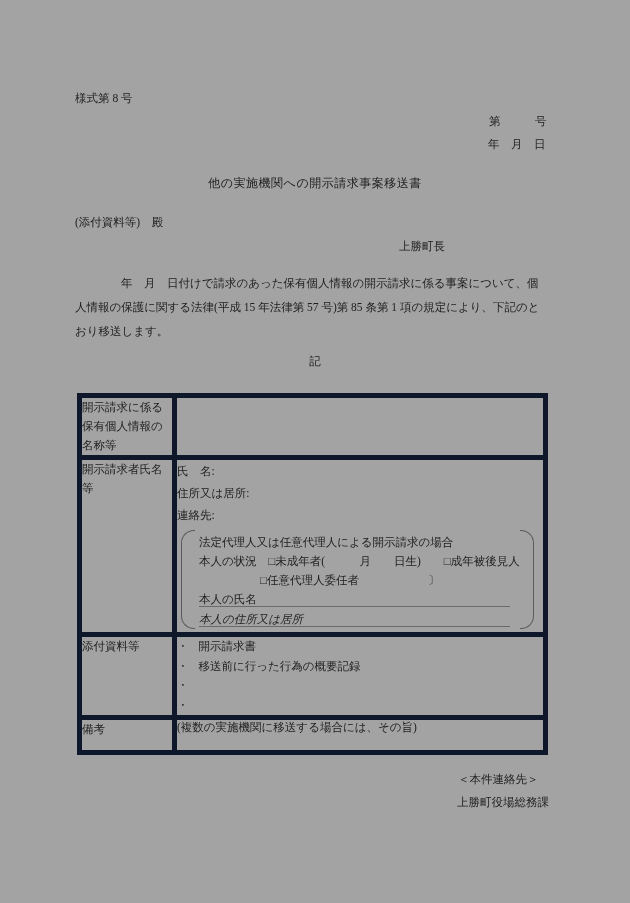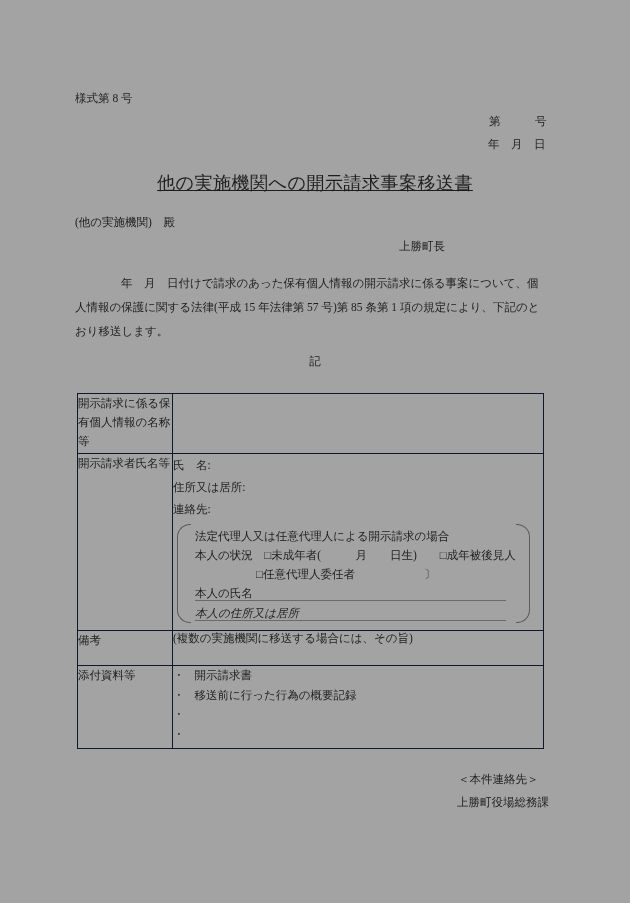--- a/index.html
+++ b/index.html
@@ -8,31 +8,31 @@
     width: 630px;
     height: 903px;
     background: #a3a3a3;
     font-family: "Liberation Serif", "DejaVu Serif", serif;
     color: #1e1e1e;
     font-size: 11.5px;
     overflow: hidden;
   }
   .abs { position: absolute; white-space: pre; line-height: 16px; }
   .centered { left: 0; width: 630px; text-align: center; }
-  .title { font-size: 18px; letter-spacing: 0.5px; text-decoration: underline; }
+  .title { font-size: 12px; letter-spacing: 0.5px; }
 
   .para { position: absolute; left: 75px; top: 271px; width: 485px; font-family: Liberation Serif, serif; }
   .para div { line-height: 24px; white-space: pre; }
 
   table.doc-table {
     position: absolute; left: 77px; top: 393px;
     width: 466px; border-collapse: collapse; table-layout: fixed;
   }
   .doc-table td {
-    border: 1px solid #0f172a; padding: 0;
+    border: 5px solid #0f172a; padding: 0;
     vertical-align: top; font-size: 11.5px;
   }
   .label-cell { padding: 2px 1px 0 2px; line-height: 19px; }
   .vmid { vertical-align: middle; }
 
   .applicant-cell { padding: 7px 0 0 3px; }
   .line22 { line-height: 22px; white-space: pre; }
 
   .paren-block { display: flex; margin: 4px 0 0 4px; width: 353px; }
   .paren-left  { width: 13px; border: 1px solid #5a5a5a; border-right: none; border-radius: 13px 0 0 13px; }
@@ -53,21 +53,21 @@
 <body>
 
 <div class="page">
 
   <div class="abs" style="left:75px; top:90px;">様式第 8 号</div>
   <div class="abs" style="left:489px; top:113px;">第　　　号</div>
   <div class="abs" style="left:488px; top:136px;text-align:right;">年　月　日</div>
 
   <div class="abs centered title" style="top:175px;">他の実施機関への開示請求事案移送書</div>
 
-  <div class="abs" style="left:75px; top:214px;">(他の実施機関)　殿</div>
+  <div class="abs" style="left:75px; top:214px;">(添付資料等)　殿</div>
   <div class="abs" style="left:399px; top:238px;">上勝町長</div>
 
   <div class="para">
     <div>　　　　年　月　日付けで請求のあった保有個人情報の開示請求に係る事案について、個</div>
     <div>人情報の保護に関する法律(平成 15 年法律第 57 号)第 85 条第 1 項の規定により、下記のと</div>
     <div>おり移送します。</div>
   </div>
 
   <div class="abs centered" style="top:353px;">記</div>
 
@@ -96,33 +96,33 @@
             <div class="pline">本人の状況　□未成年者(　　　月　　日生)　　□成年被後見人</div>
             <div class="pline indent">□任意代理人委任者　　　　　　〕</div>
             <div class="uline">本人の氏名</div>
             <div class="uline second">本人の住所又は居所</div>
           </div>
           <div class="paren-right"></div>
         </div>
       </td>
     </tr>
 
-    <tr style="height:35px;">
-      <td class="label-cell vmid">備考</td>
-      <td class="remarks-cell">(複数の実施機関に移送する場合には、その旨)</td>
-    </tr>
-
     <tr style="height:83px;">
       <td class="label-cell vmid">添付資料等</td>
       <td class="attach-cell">
         <div class="li"><span>・</span><span class="li-text">開示請求書</span></div>
         <div class="li"><span>・</span><span class="li-text">移送前に行った行為の概要記録</span></div>
         <div class="li"><span>・</span><span class="li-text"></span></div>
         <div class="li"><span>・</span><span class="li-text"></span></div>
       </td>
+    </tr>
+
+    <tr style="height:35px;">
+      <td class="label-cell vmid">備考</td>
+      <td class="remarks-cell">(複数の実施機関に移送する場合には、その旨)</td>
     </tr>
   </tbody>
     </table>
 
   <div class="abs" style="left:458px; top:771px;">＜本件連絡先＞</div>
   <div class="abs" style="left:457px; top:794px;">上勝町役場総務課</div>
 
 </div>
 
 </body></html>

